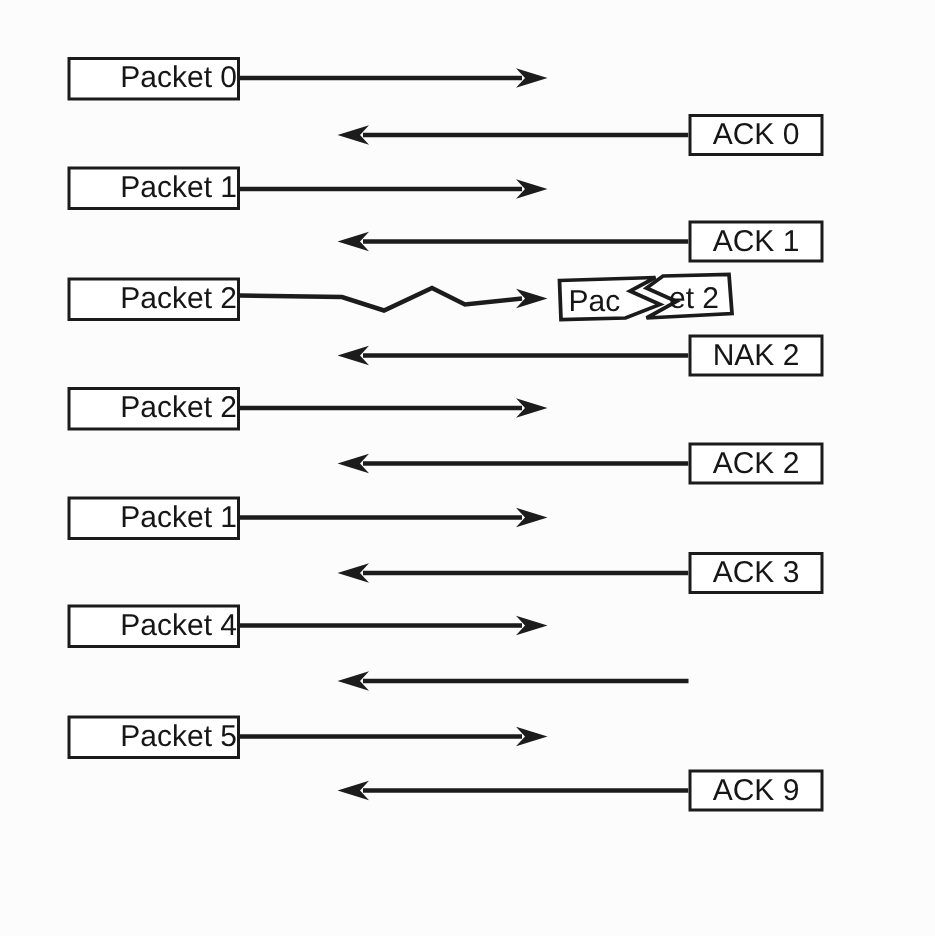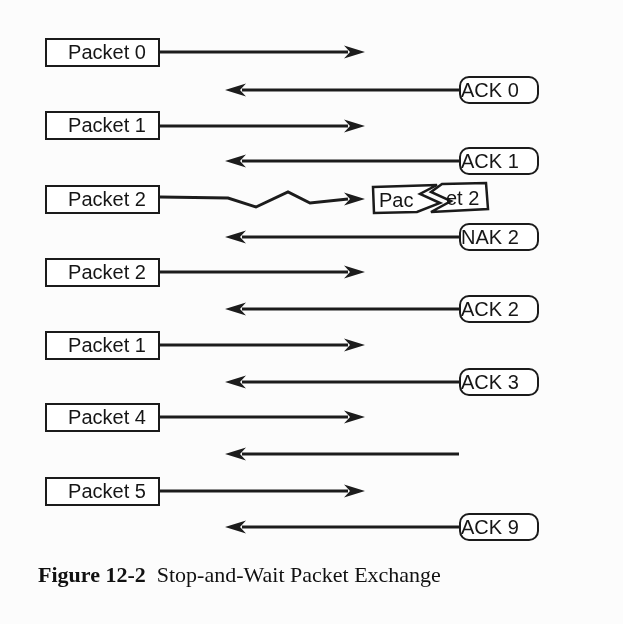--- a/index.html
+++ b/index.html
@@ -32,29 +32,28 @@
     color: #161616;
     font-size: 20px;
     line-height: 25px;
     white-space: nowrap;
   }
   .packet-box {
     left: 45px;
     width: 115px;
     height: 29px;
     padding-left: 9px;
-    text-align: center;
+    text-align: right;
   }
   .reply-box {
     left: 459px;
-    width: 80px;
+    width: 90px;
     height: 28px;
     line-height: 24px;
-    text-align: left;
-    border-radius: 10px;
+    text-align: center;
   }
   .arrow-line {
     stroke: #1c1c1c;
     stroke-width: 3;
     fill: none;
   }
   .arrow-head {
     fill: #1c1c1c;
     stroke: none;
   }
@@ -177,17 +176,14 @@
   <div class="node-box packet-box" style="top:403px"><span>Packet 4</span></div>
   <div class="node-box packet-box" style="top:477px"><span>Packet 5</span></div>
 
   <div class="node-box reply-box" style="top:76px"><span>ACK 0</span></div>
   <div class="node-box reply-box" style="top:147px"><span>ACK 1</span></div>
   <div class="node-box reply-box" style="top:223px"><span>NAK 2</span></div>
   <div class="node-box reply-box" style="top:295px"><span>ACK 2</span></div>
   <div class="node-box reply-box" style="top:368px"><span>ACK 3</span></div>
   <div class="node-box reply-box" style="top:513px"><span>ACK 9</span></div>
 
-  <div class="caption">
-    <span class="caption-label">Figure 12-2</span><span>Stop-and-Wait Packet Exchange</span>
-  </div>
 
 </div>
 
 </body></html>

